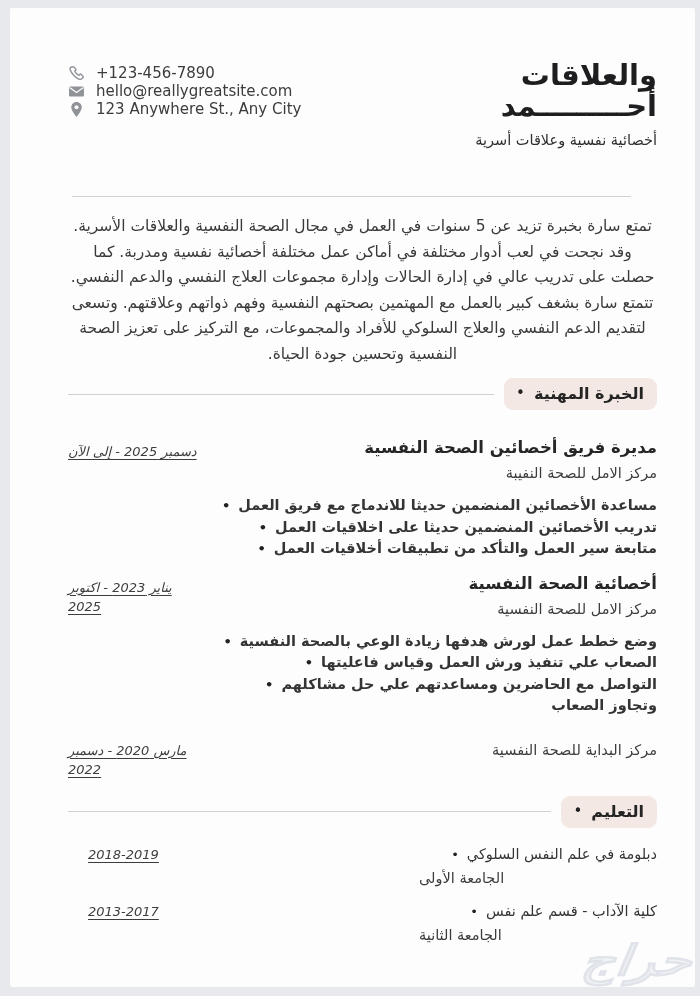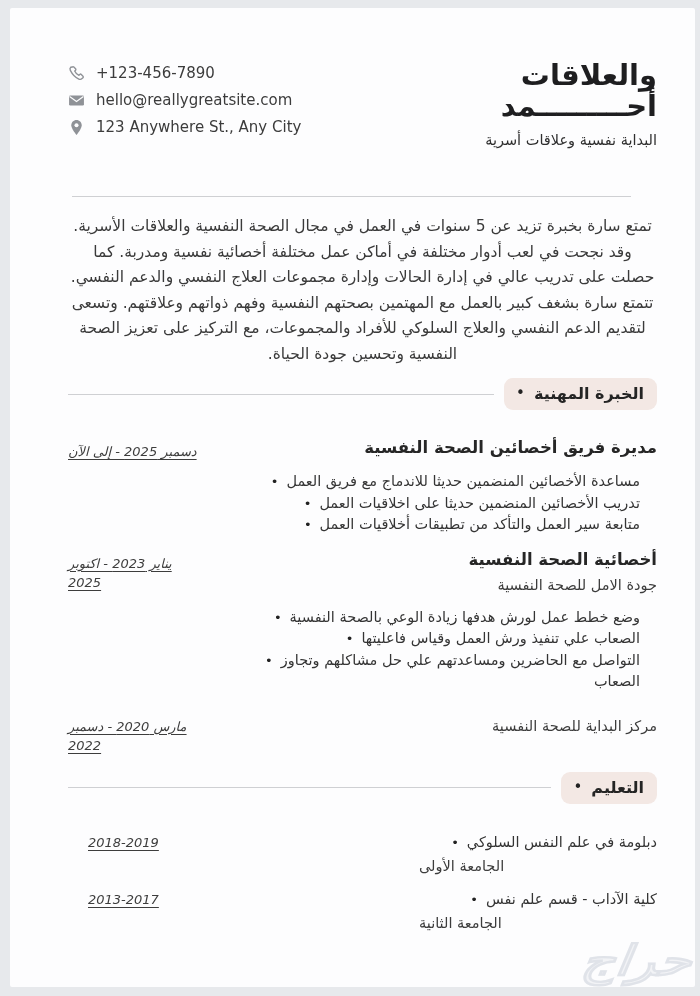--- a/index.html
+++ b/index.html
@@ -12,21 +12,21 @@
   }
   .page{
     position:absolute;left:10px;top:8px;right:5px;bottom:9px;
     background:#fdfdfe;
     border-radius:2px;
   }
   .content{padding:0 38px 0 58px;}
 
   
   .header{margin-top:52px;display:flex;justify-content:space-between;align-items:flex-start;}
-  .contact{display:flex;flex-direction:column;gap:9px;padding-top:4px;}
+  .contact{display:flex;flex-direction:column;padding-top:4px;}
   .contact-row{display:flex;align-items:center;font-size:15px;color:#3c3c3c;}
   .contact-row .ic{width:17px;height:17px;margin-right:11px;flex:none;display:flex;align-items:center;justify-content:center;}
   .name-block{text-align:right;}
   .name-line{font-weight:bold;font-size:29px;line-height:31px;color:#1e1e20;letter-spacing:0;}
   .name-sub{font-size:14.5px;color:#2f2f2f;margin-top:10px;direction:rtl;}
 
   
   .divider{border:none;border-top:1px solid #cfd0d3;margin:48px 26px 0 4px;}
 
   
@@ -51,21 +51,21 @@
   .job{display:flex;align-items:flex-start;justify-content:center;}
   .job-date{
     width:130px;flex:none;margin-top:5px;
     direction:rtl;text-align:left;
     font-size:13px;font-style:italic;color:#3d3d3d;
     text-decoration:underline;text-underline-offset:3px;line-height:19px;
   }
   .job-main{flex:1;min-width:0;}
   .job-title{direction:rtl;text-align:right;font-size:16.5px;font-weight:bold;color:#262626;line-height:22px;}
   .job-company{direction:rtl;text-align:right;font-size:14.5px;color:#3c3c3c;margin-top:5px;line-height:19px;}
-  .blist{list-style:none;margin:12px 17px 0 0;padding:0;}
+  .blist{list-style:none;margin:12px 0 0 0;padding:0;font-weight:bold;}
   .blist li{
     direction:ltr;text-align:right;
     font-size:14.5px;line-height:21.5px;color:#343434;
   }
   .blist .dot{margin-right:8px;font-size:13px;color:#222;}
   .blist .t{direction:rtl;unicode-bidi:isolate;}
 
   
   .edu{display:flex;align-items:flex-start;}
   .edu-date{
@@ -125,53 +125,54 @@
                 <path fill="#8f9297" d="M8 1C5.2 1 3.1 3.2 3.1 5.9 3.1 9.4 8 15 8 15s4.9-5.6 4.9-9.1C12.9 3.2 10.8 1 8 1z"></path>
                 <circle cx="8" cy="5.9" r="1.9" fill="#fdfdfe"></circle>
               </svg>
           </span>
           <span>123 Anywhere St., Any City</span>
         </div>
       </div>
       <div class="name-block">
         <div class="name-line">والعلاقات</div>
         <div class="name-line">أحـــــــــمد</div>
-        <div class="name-sub">البداية نفسية وعلاقات أسرية</div>
+        <div class="name-sub">أخصائية نفسية وعلاقات أسرية</div>
       </div>
     </div>
 
     <hr class="divider">
 
     <p class="summary">تمتع سارة بخبرة تزيد عن 5 سنوات في العمل في مجال الصحة النفسية والعلاقات الأسرية. وقد نجحت في لعب أدوار مختلفة في أماكن عمل مختلفة أخصائية نفسية ومدربة. كما حصلت على تدريب عالي في إدارة الحالات وإدارة مجموعات العلاج النفسي والدعم النفسي. تتمتع سارة بشغف كبير بالعمل مع المهتمين بصحتهم النفسية وفهم ذواتهم وعلاقتهم. وتسعى لتقديم الدعم النفسي والعلاج السلوكي للأفراد والمجموعات، مع التركيز على تعزيز الصحة النفسية وتحسين جودة الحياة.</p>
 
     <div class="sec-head">
       <span class="sec-line"></span>
       <span class="sec-pill">
         <span class="dot">•</span>
         <span class="lbl">الخبرة المهنية</span>
       </span>
     </div>
 
     <div class="job" style="margin-top:27px;">
       <div class="job-date">دسمبر 2025 - إلى الآن</div>
       <div class="job-main">
         <div class="job-title">مديرة فريق أخصائين الصحة النفسية</div>
+        <div class="job-company">مركز الامل للصحة النفيبة</div>
         <ul class="blist">
           <li><span class="dot">•</span><span class="t">مساعدة الأخصائين المنضمين حديثا للاندماج مع فريق العمل</span></li>
           <li><span class="dot">•</span><span class="t">تدريب الأخصائين المنضمين حديثا على اخلاقيات العمل</span></li>
           <li><span class="dot">•</span><span class="t">متابعة سير العمل والتأكد من تطبيقات أخلاقيات العمل</span></li>
         </ul>
       </div>
     </div>
 
     <div class="job" style="margin-top:13px;gap:18px;">
       <div class="job-date">يناير 2023 - اكتوبر 2025</div>
       <div class="job-main">
         <div class="job-title">أخصائية الصحة النفسية</div>
-        <div class="job-company">جودة الامل للصحة النفسية</div>
+        <div class="job-company">مركز الامل للصحة النفسية</div>
         <ul class="blist">
           <li><span class="dot">•</span><span class="t">وضع خطط عمل لورش هدفها زيادة الوعي بالصحة النفسية</span></li>
           <li><span class="dot">•</span><span class="t">الصعاب علي تنفيذ ورش العمل وقياس فاعليتها</span></li>
           <li><span class="dot">•</span><span class="t">التواصل مع الحاضرين ومساعدتهم علي حل مشاكلهم وتجاوز الصعاب</span></li>
         </ul>
       </div>
     </div>
 
     <div class="job" style="margin-top:19px;">
       <div class="job-date">مارس 2020 - دسمبر 2022</div>
@@ -181,21 +182,21 @@
     </div>
 
     <div class="sec-head" style="margin-top:17px;">
       <span class="sec-line"></span>
       <span class="sec-pill">
         <span class="dot">•</span>
         <span class="lbl">التعليم</span>
       </span>
     </div>
 
-    <div class="edu" style="margin-top:28px;">
+    <div class="edu" style="margin-top:16px;">
       <div class="edu-date">2018-2019</div>
       <div class="edu-main">
         <div class="edu-degree"><span class="dot">•</span><span class="t">دبلومة في علم النفس السلوكي</span></div>
         <div class="edu-school">الجامعة الأولى</div>
       </div>
     </div>
 
     <div class="edu" style="margin-top:13px;">
       <div class="edu-date">2013-2017</div>
       <div class="edu-main">

